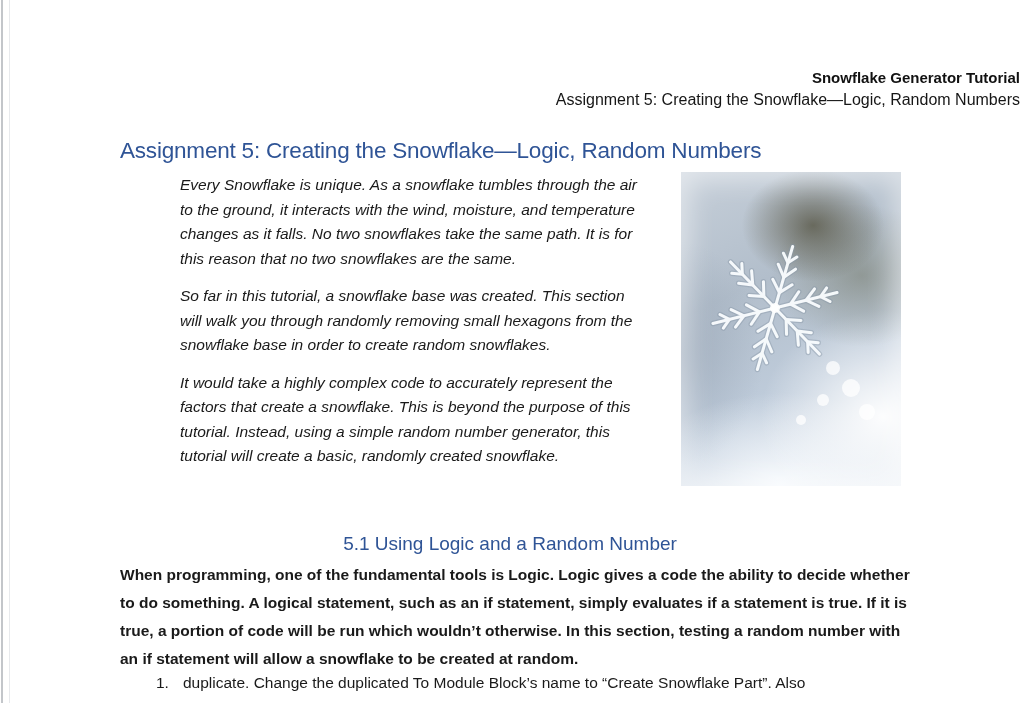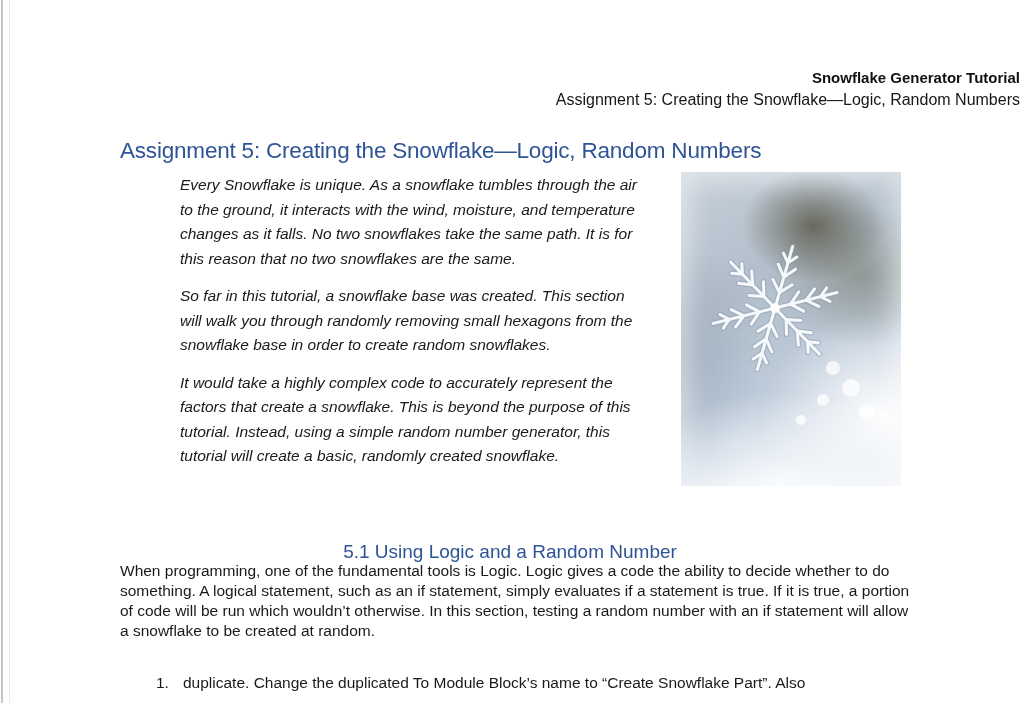--- a/index.html
+++ b/index.html
@@ -42,25 +42,25 @@
     box-shadow: inset 0 0 26px 8px rgba(255,255,255,0.5);
   }
   .snowflake-photo svg { position: absolute; inset: 0; }
   .flake-shadow { stroke: #8796a6; stroke-width: 5.5; opacity: 0.40; fill: none; stroke-linecap: round; }
   .flake-main   { stroke: #fafdff; stroke-width: 3;   opacity: 0.95; fill: none; stroke-linecap: round; }
   .flake-core   { fill: #ffffff; opacity: 0.9; }
   .sparkle      { fill: #ffffff; opacity: 0.75; }
 
   .section-heading {
     position: absolute; top: 531px; left: 0; right: 0; text-align: center;
-    font-size: 19px; line-height: 26px; font-weight: 400; color: #2F5496; margin: 8px;
+    font-size: 19px; line-height: 26px; font-weight: 400; color: #2F5496; margin: 0;
   }
   .section-body {
     position: absolute; top: 561px; left: 120px; width: 790px;
-    font-size: 15.5px; line-height: 20px; color: #1a1a1a;
+    font-size: 15.5px; line-height: 28px; color: #1a1a1a; font-weight: bold;
   }
 
   .steps { position: absolute; top: 671px; left: 156px; width: 760px; }
   .step { display: flex; font-size: 15.5px; line-height: 24px; color: #1a1a1a; }
   .step-number { width: 27px; flex: 0 0 27px; }
   .step-line { white-space: nowrap; }
   .u { text-decoration: underline; text-underline-offset: 2px; }
 </style>
 </head>
 <body>

